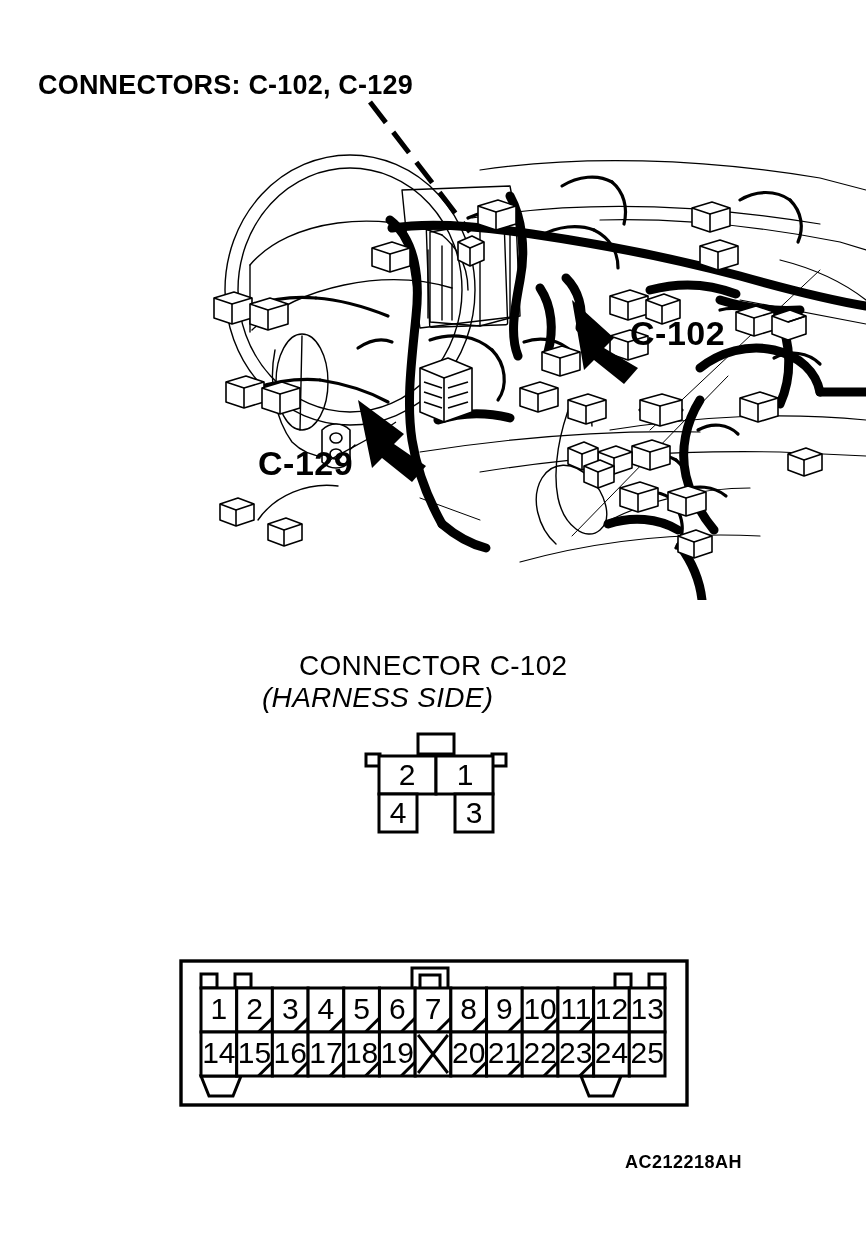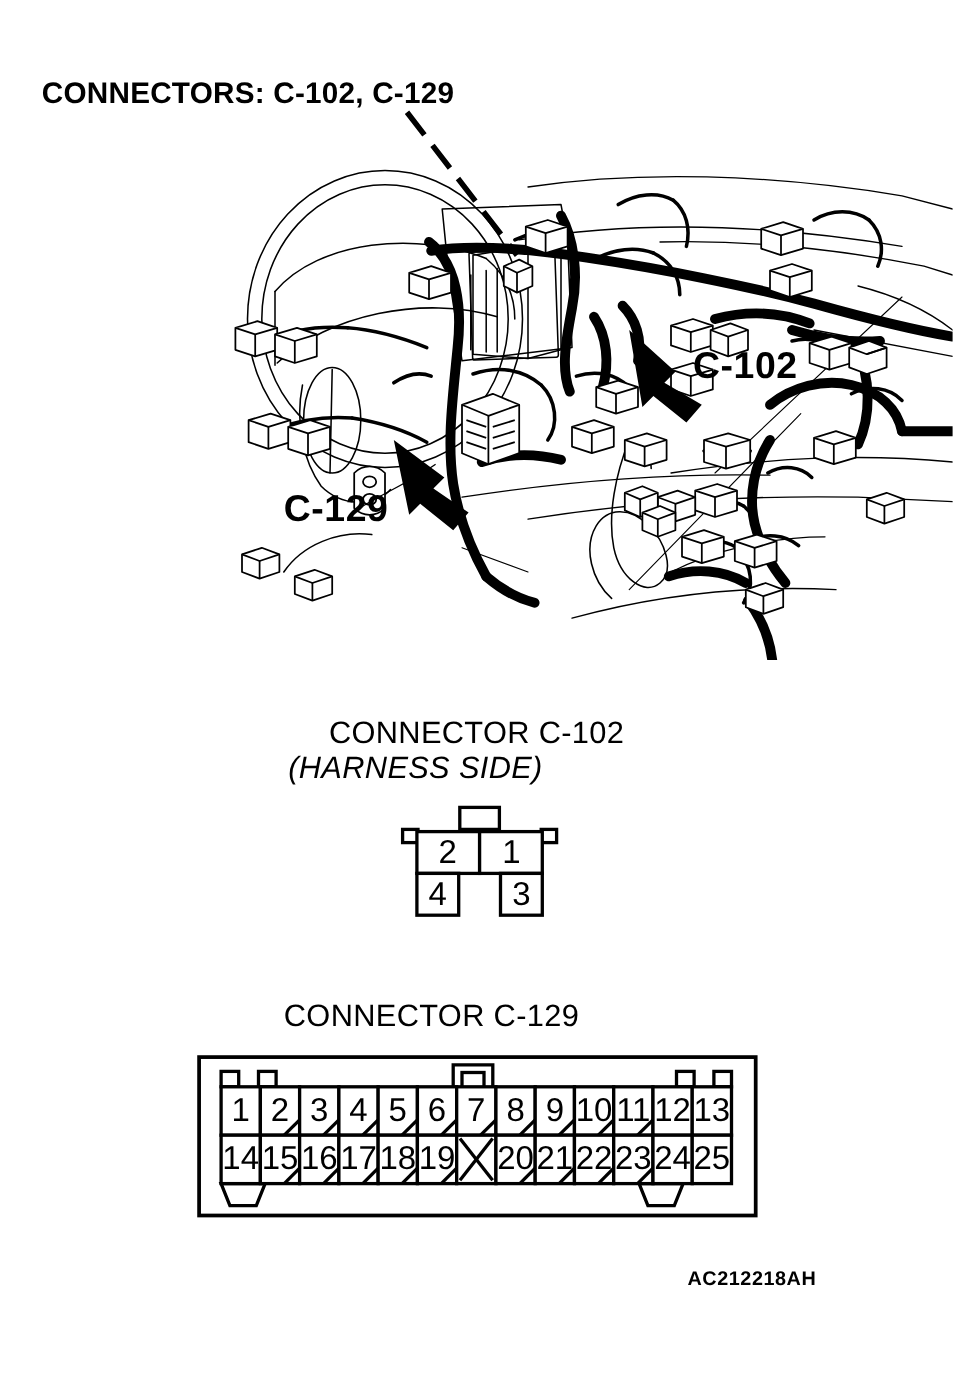--- a/index.html
+++ b/index.html
@@ -377,21 +377,20 @@
       </g>
       <g font-size="30" text-anchor="middle" dominant-baseline="middle">
         <text x="52" y="47">2</text>
         <text x="110" y="47">1</text>
         <text x="43" y="85">4</text>
         <text x="119" y="85">3</text>
       </g>
     </svg>
   </div>
 
-  <div class="section-heading" id="c129-heading">CONNECTOR C-129</div>
 
   <div id="c129-figure">
     <svg id="c129-svg" width="512" height="150" viewBox="0 0 512 150" xmlns="http://www.w3.org/2000/svg">
 
       <g fill="#ffffff" stroke="#000000" stroke-width="3.4">
         <rect x="3" y="3" width="506" height="144"></rect>
       </g>
 
       <g fill="#ffffff" stroke="#000000" stroke-width="3">
         <rect x="23" y="16" width="16" height="14"></rect>

